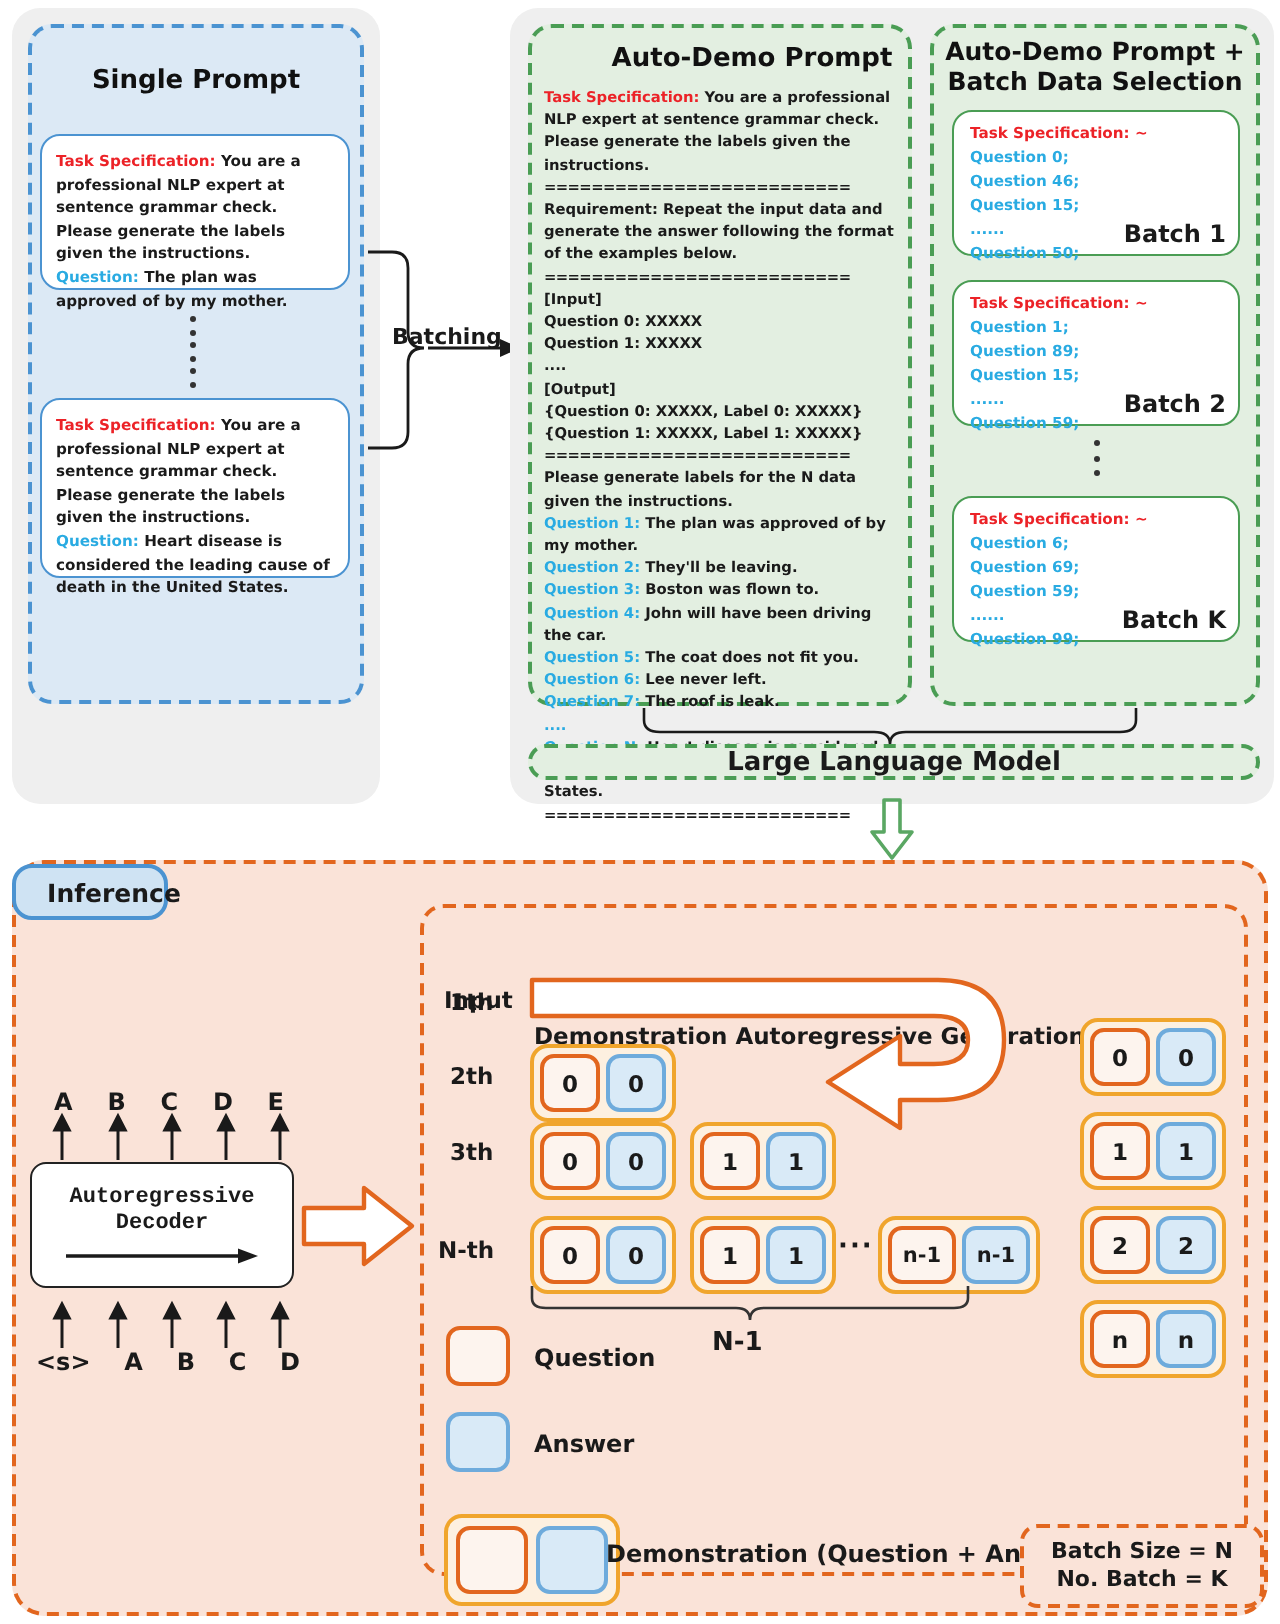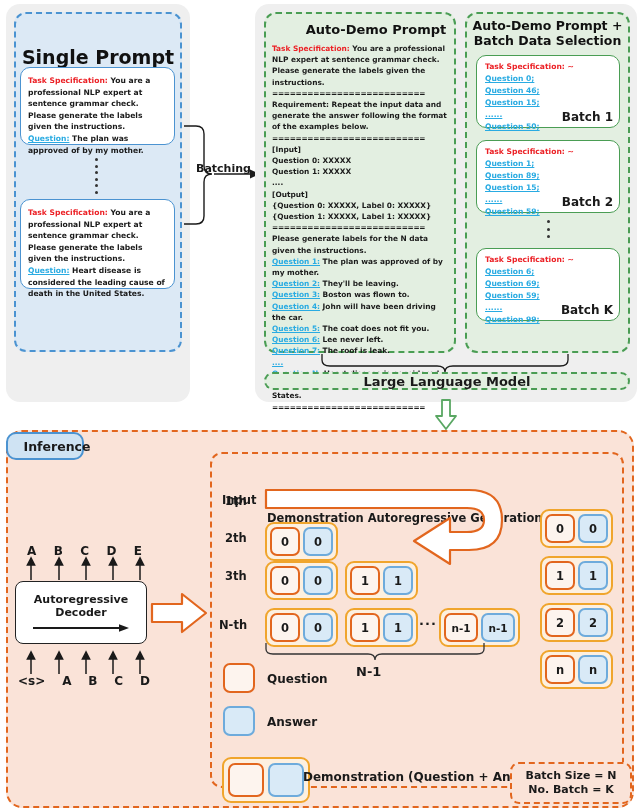--- a/index.html
+++ b/index.html
@@ -12,42 +12,42 @@
 
   
   .gray-panel{background:#efefef;border-radius:14px;}
 
   
   .blue-dash{border:2px dashed #4b93d1;background:#dce9f5;border-radius:12px;}
   .blue-card{border:1.6px solid #4b93d1;background:#ffffff;border-radius:10px;}
   .panel-title{font-weight:bold;text-align:center;color:#111;}
 
   .spec{color:#ec2227;font-weight:bold;}
-  .qlabel{color:#29abe2;font-weight:bold;text-decoration:underline;}
+  .qlabel{color:#29abe2;font-weight:bold;}
   .body-txt{color:#1a1a1a;font-weight:bold;}
 
   .card-text{font-size:7.6px;line-height:11.6px;font-weight:bold;}
 
   
   .green-dash{border:2px dashed #4a9d54;background:#e3efe1;border-radius:12px;}
   .green-card{border:1.6px solid #4a9d54;background:#ffffff;border-radius:10px;}
 
   .mono-sep{letter-spacing:-0.3px;font-weight:bold;color:#1a1a1a;}
 
   .vdots{display:flex;flex-direction:column;align-items:center;justify-content:space-between;}
   .vdots i{display:block;width:3px;height:3px;border-radius:50%;background:#333;}
 
   
   .orange-dash-outer{border:2.5px dashed #e2661e;background:#fae3d8;border-radius:16px;}
   .orange-dash-inner{border:2.5px dashed #e2661e;border-radius:12px;background:transparent;}
   .inference-tag{border:2px solid #4b93d1;background:#cfe3f3;border-radius:10px;font-weight:bold;
                  display:flex;align-items:center;justify-content:center;font-size:12.5px;}
 
   .decoder-box{border:1.8px solid #222;background:#fff;border-radius:8px;
-               display:flex;flex-direction:column;align-items:center;justify-content:center;}
+               display:flex;flex-direction:column;align-items:center;justify-content:center;font-family:Liberation Mono, monospace;}
   .decoder-label{font-weight:bold;font-size:11px;line-height:13px;text-align:center;}
 
   
   .demo{border:2.2px solid #f0a52c;background:#fdf0e0;border-radius:9px;
         display:flex;align-items:center;padding:3px;gap:3px;}
   .qbox{border:2px solid #e2661e;background:#fdf4ee;border-radius:7px;
         display:flex;align-items:center;justify-content:center;font-weight:bold;}
   .abox{border:2px solid #6eabdc;background:#d9eaf7;border-radius:7px;
         display:flex;align-items:center;justify-content:center;font-weight:bold;}
 
@@ -61,21 +61,21 @@
   svg{display:block;overflow:visible;}
 </style>
 </head>
 <body>
 
 <div id="root">
 
   <div class="abs gray-panel" style="left:6px;top:4px;width:184px;height:398px;"></div>
 
   <div class="abs blue-dash" style="left:14px;top:12px;width:168px;height:340px;">
-    <div class="abs panel-title" style="left:0;top:32px;width:164px;font-size:19px;">Single Prompt</div>
+    <div class="abs panel-title" style="left:0;top:19px;width:164px;font-size:13px;">Single Prompt</div>
   </div>
 
   <div class="abs blue-card" style="left:20px;top:67px;width:155px;height:78px;padding:7px 7px;">
     <div class="card-text">
       <span class="spec">Task Specification:</span><span class="body-txt"> You are a professional NLP expert at sentence grammar check. Please generate the labels given the instructions.</span><br>
       <span class="qlabel">Question:</span><span class="body-txt"> The plan was approved of by my mother.</span>
     </div>
   </div>
 
   <div class="abs vdots" style="left:94px;top:158px;width:4px;height:36px;">

